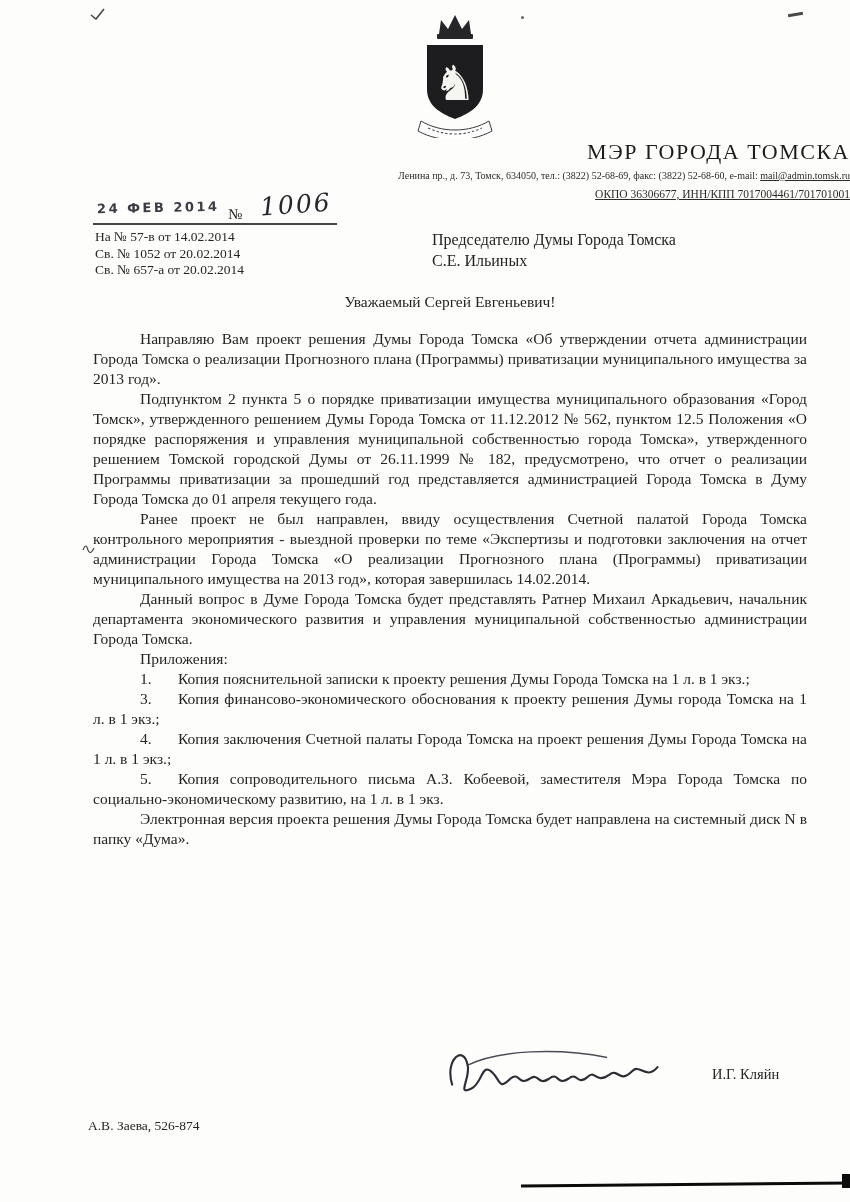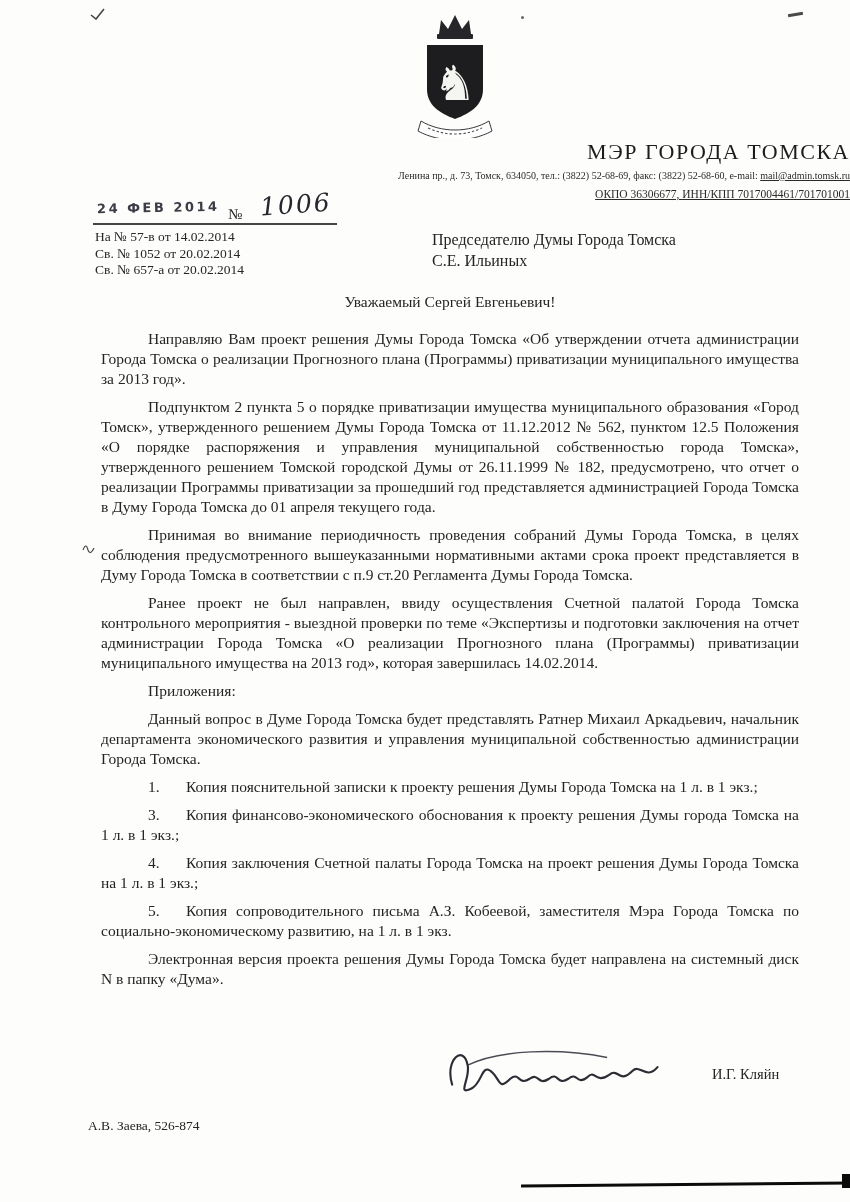--- a/index.html
+++ b/index.html
@@ -41,21 +41,21 @@
     color:#26262e;transform:rotate(-4deg);letter-spacing:2px;
   }
   .header-line{left:93px;top:223px;width:244px;height:1.5px;background:#454545;}
 
   .refs{left:95px;top:229px;font-size:13.5px;line-height:16.5px;color:#262626;white-space:nowrap;}
   .addressee{left:432px;top:229px;font-size:16px;line-height:21px;color:#242424;white-space:nowrap;}
 
   
   .content{left:93px;top:292px;width:714px;font-size:15.5px;line-height:20px;}
   .salutation{margin:0 0 17px;text-align:center;}
-  p.para{margin:8px;text-indent:47px;text-align:justify;}
+  p.para{margin:0;text-indent:47px;text-align:justify;}
   .att-title{margin:26px 0 0;text-indent:47px;}
   p.att .num{display:inline-block;width:38px;text-indent:0;}
 
   
   .signature-svg{left:436px;top:1040px;width:228px;height:62px;}
   .signatory{left:712px;top:1066px;font-size:14.5px;white-space:nowrap;}
   .executor{left:88px;top:1118px;font-size:13.5px;white-space:nowrap;}
 </style>
 </head>
 <body>
@@ -105,25 +105,24 @@
   <div class="abs addressee">
     <div>Председателю Думы Города Томска</div>
     <div>С.Е. Ильиных</div>
   </div>
 
   <div class="abs content">
     <p class="salutation">Уважаемый Сергей Евгеньевич!</p>
 
     <p class="para">Направляю Вам проект решения Думы Города Томска «Об утверждении отчета администрации Города Томска о реализации Прогнозного плана (Программы) приватизации муниципального имущества за 2013 год».</p>
     <p class="para">Подпунктом 2 пункта 5 о порядке приватизации имущества муниципального образования «Город Томск», утвержденного решением Думы Города Томска от 11.12.2012 № 562, пунктом 12.5 Положения «О порядке распоряжения и управления муниципальной собственностью города Томска», утвержденного решением Томской городской Думы от 26.11.1999 № 182, предусмотрено, что отчет о реализации Программы приватизации за прошедший год представляется администрацией Города Томска в Думу Города Томска до 01 апреля текущего года.</p>
-    <p class="para">Принимая во внимание периодичность проведения собраний Думы Города Томска, в целях соблюдения предусмотренного вышеуказанными нормативными актами срока проект представляется в Думу Города Томска в соответствии с п.9 ст.20 Регламента Думы Города Томска.</p>
     <p class="para">Ранее проект не был направлен, ввиду осуществления Счетной палатой Города Томска контрольного мероприятия - выездной проверки по теме «Экспертизы и подготовки заключения на отчет администрации Города Томска «О реализации Прогнозного плана (Программы) приватизации муниципального имущества на 2013 год», которая завершилась 14.02.2014.</p>
+    <p class="para">Данный вопрос в Думе Города Томска будет представлять Ратнер Михаил Аркадьевич, начальник департамента экономического развития и управления муниципальной собственностью администрации Города Томска.</p>
+
     <p class="para att-title">Приложения:</p>
-
-    <p class="para">Данный вопрос в Думе Города Томска будет представлять Ратнер Михаил Аркадьевич, начальник департамента экономического развития и управления муниципальной собственностью администрации Города Томска.</p>
 
     <p class="para att"><span class="num">1.</span><span>Копия пояснительной записки к проекту решения Думы Города Томска на 1 л. в 1 экз.;</span></p>
     <p class="para att"><span class="num">3.</span><span>Копия финансово-экономического обоснования к проекту решения Думы города Томска на 1 л. в 1 экз.;</span></p>
     <p class="para att"><span class="num">4.</span><span>Копия заключения Счетной палаты Города Томска на проект решения Думы Города Томска на 1 л. в 1 экз.;</span></p>
     <p class="para att"><span class="num">5.</span><span>Копия сопроводительного письма А.З. Кобеевой, заместителя Мэра Города Томска по социально-экономическому развитию, на 1 л. в 1 экз.</span></p>
 
     <p class="para">Электронная версия проекта решения Думы Города Томска будет направлена на системный диск N в папку «Дума».</p>
   </div>
 
   <svg class="abs signature-svg" viewBox="0 0 230 64">

